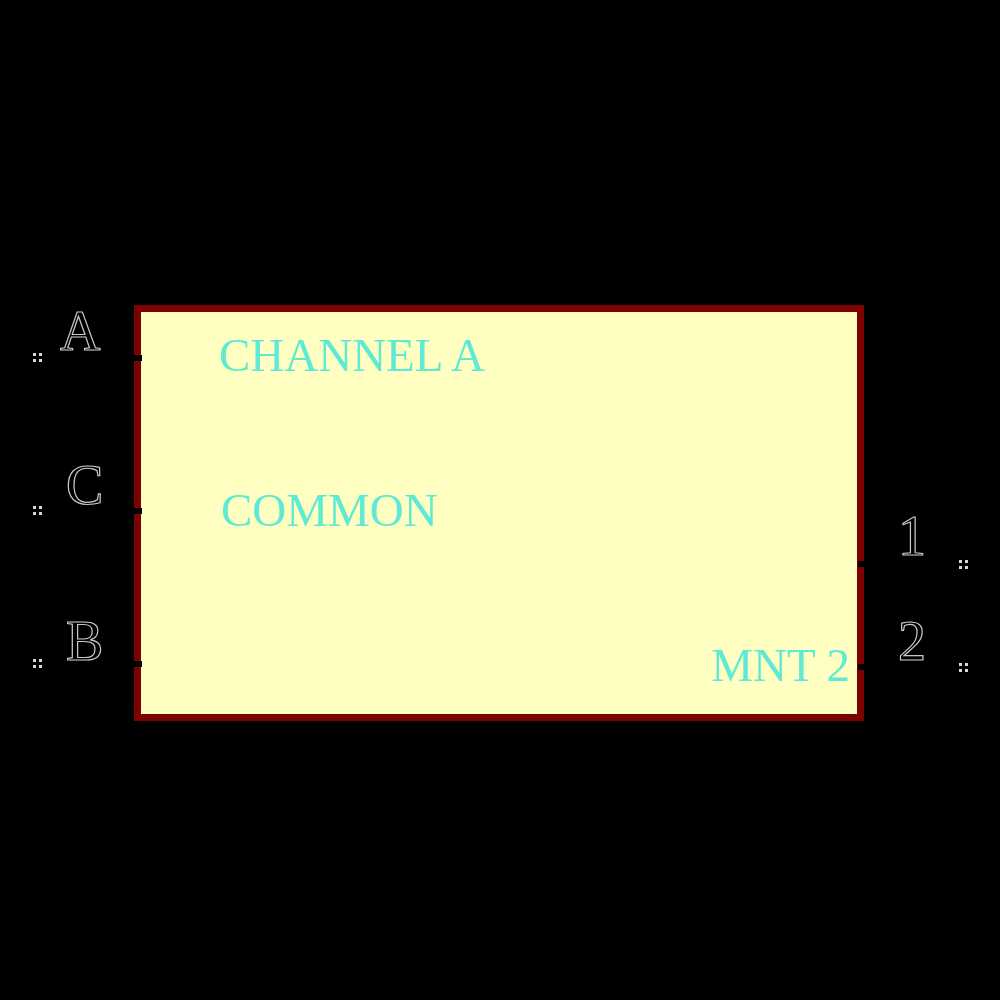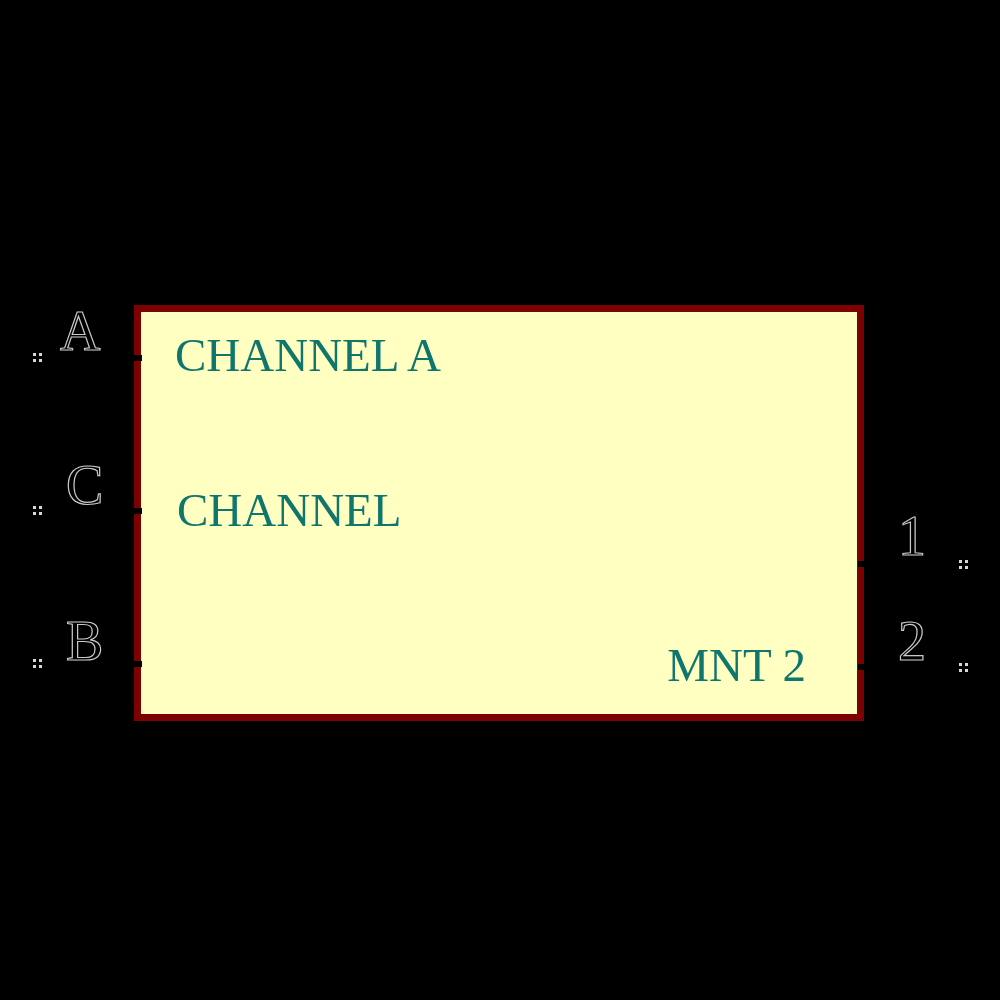--- a/index.html
+++ b/index.html
@@ -50,23 +50,24 @@
     color: #000000;
     -webkit-text-stroke: 1.2px #C9C9C9;
     letter-spacing: 0;
     white-space: nowrap;
     z-index: 2;
   }
   .pin-name {
     position: absolute;
     font-size: 47px;
     line-height: 47px;
-    color: #0f766e;
+    color: #5eead4;
     white-space: nowrap;
     z-index: 2;
+    margin-left: 44px;
   }
   .pin-name.right-align {
     text-align: right;
     width: 250px;
   }
 </style>
 </head>
 <body>
 
 <div class="canvas">
@@ -74,21 +75,21 @@
   <div class="component-body"></div>
 
   <div class="pin-line" style="left:38px; top:355px;"></div>
   <div class="pin-marker" style="left:33px; top:353px;"></div>
   <span class="pin-number" style="left:60px; top:303px;">A</span>
   <span class="pin-name" style="left:175px; top:332px;">CHANNEL A</span>
 
   <div class="pin-line" style="left:38px; top:508px;"></div>
   <div class="pin-marker" style="left:33px; top:506px;"></div>
   <span class="pin-number" style="left:66px; top:457px;">C</span>
-  <span class="pin-name" style="left:177px; top:487px;">CHANNEL</span>
+  <span class="pin-name" style="left:177px; top:487px;">COMMON</span>
 
   <div class="pin-line" style="left:38px; top:661px;"></div>
   <div class="pin-marker" style="left:33px; top:659px;"></div>
   <span class="pin-number" style="left:66px; top:613px;">B</span>
 
   <div class="pin-line" style="left:858px; top:561px;"></div>
   <div class="pin-marker" style="left:959px; top:560px;"></div>
   <span class="pin-number" style="left:898px; top:508px;">1</span>
 
   <div class="pin-line" style="left:858px; top:664px;"></div>

